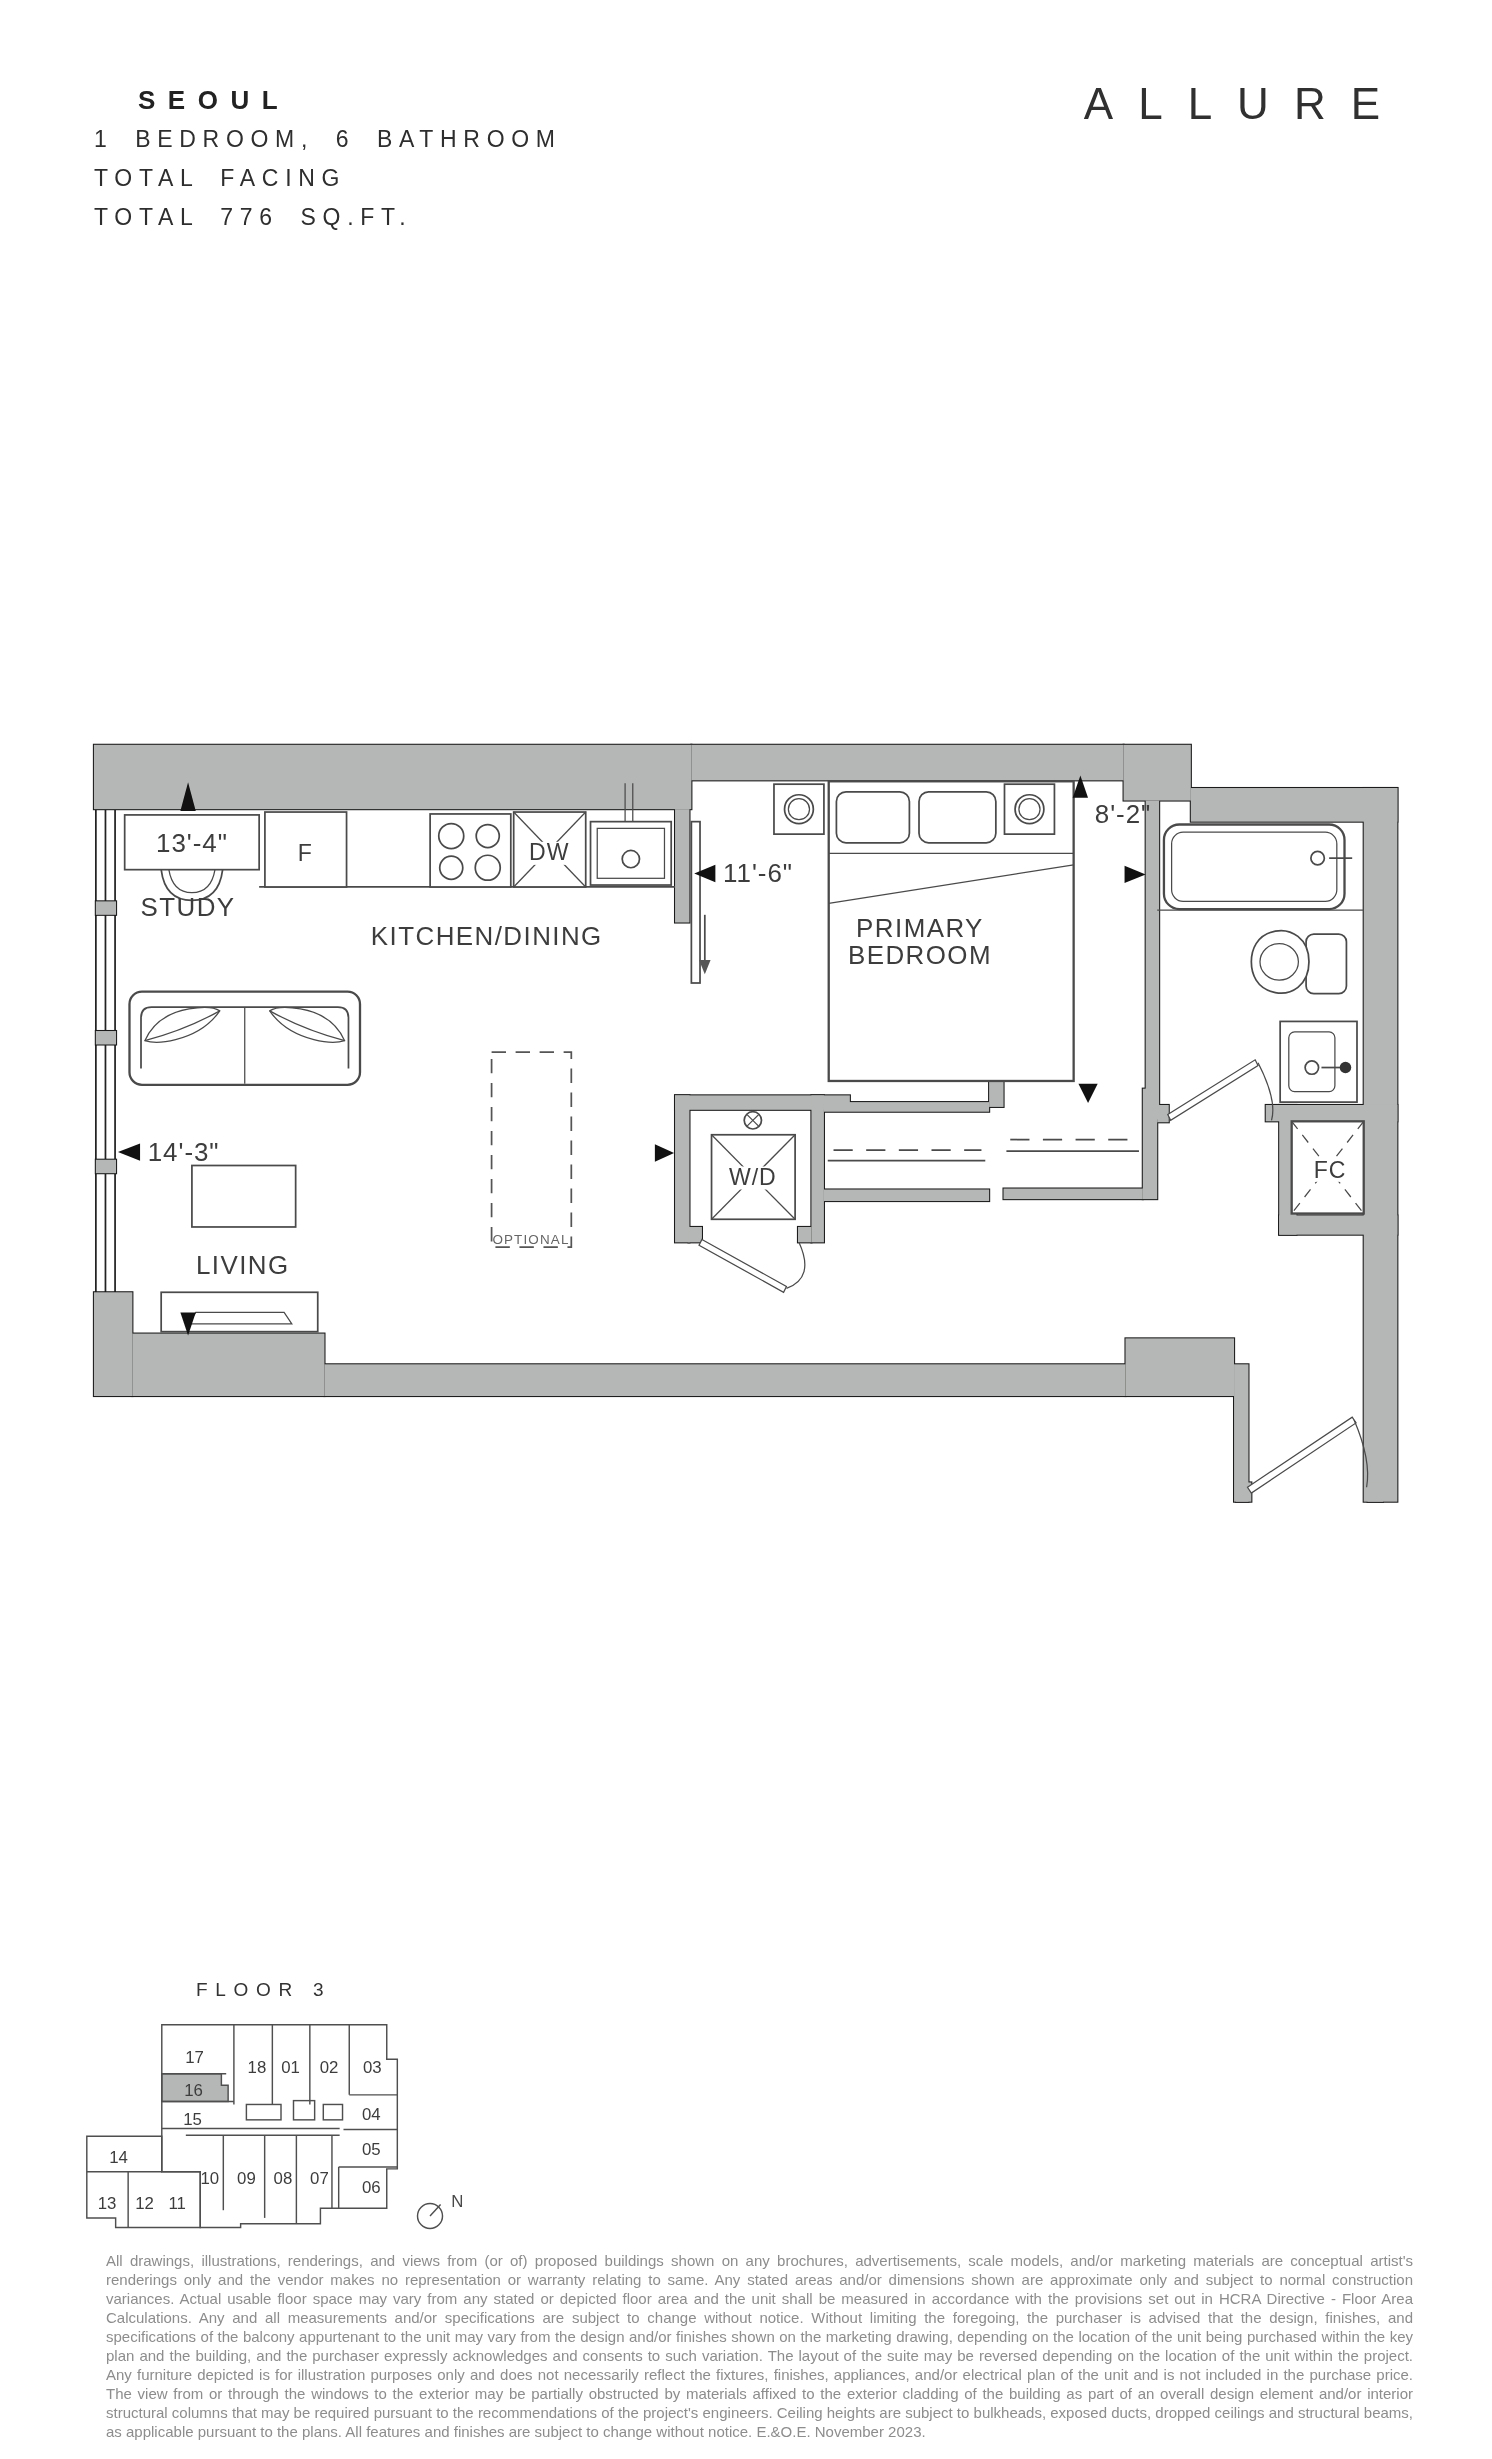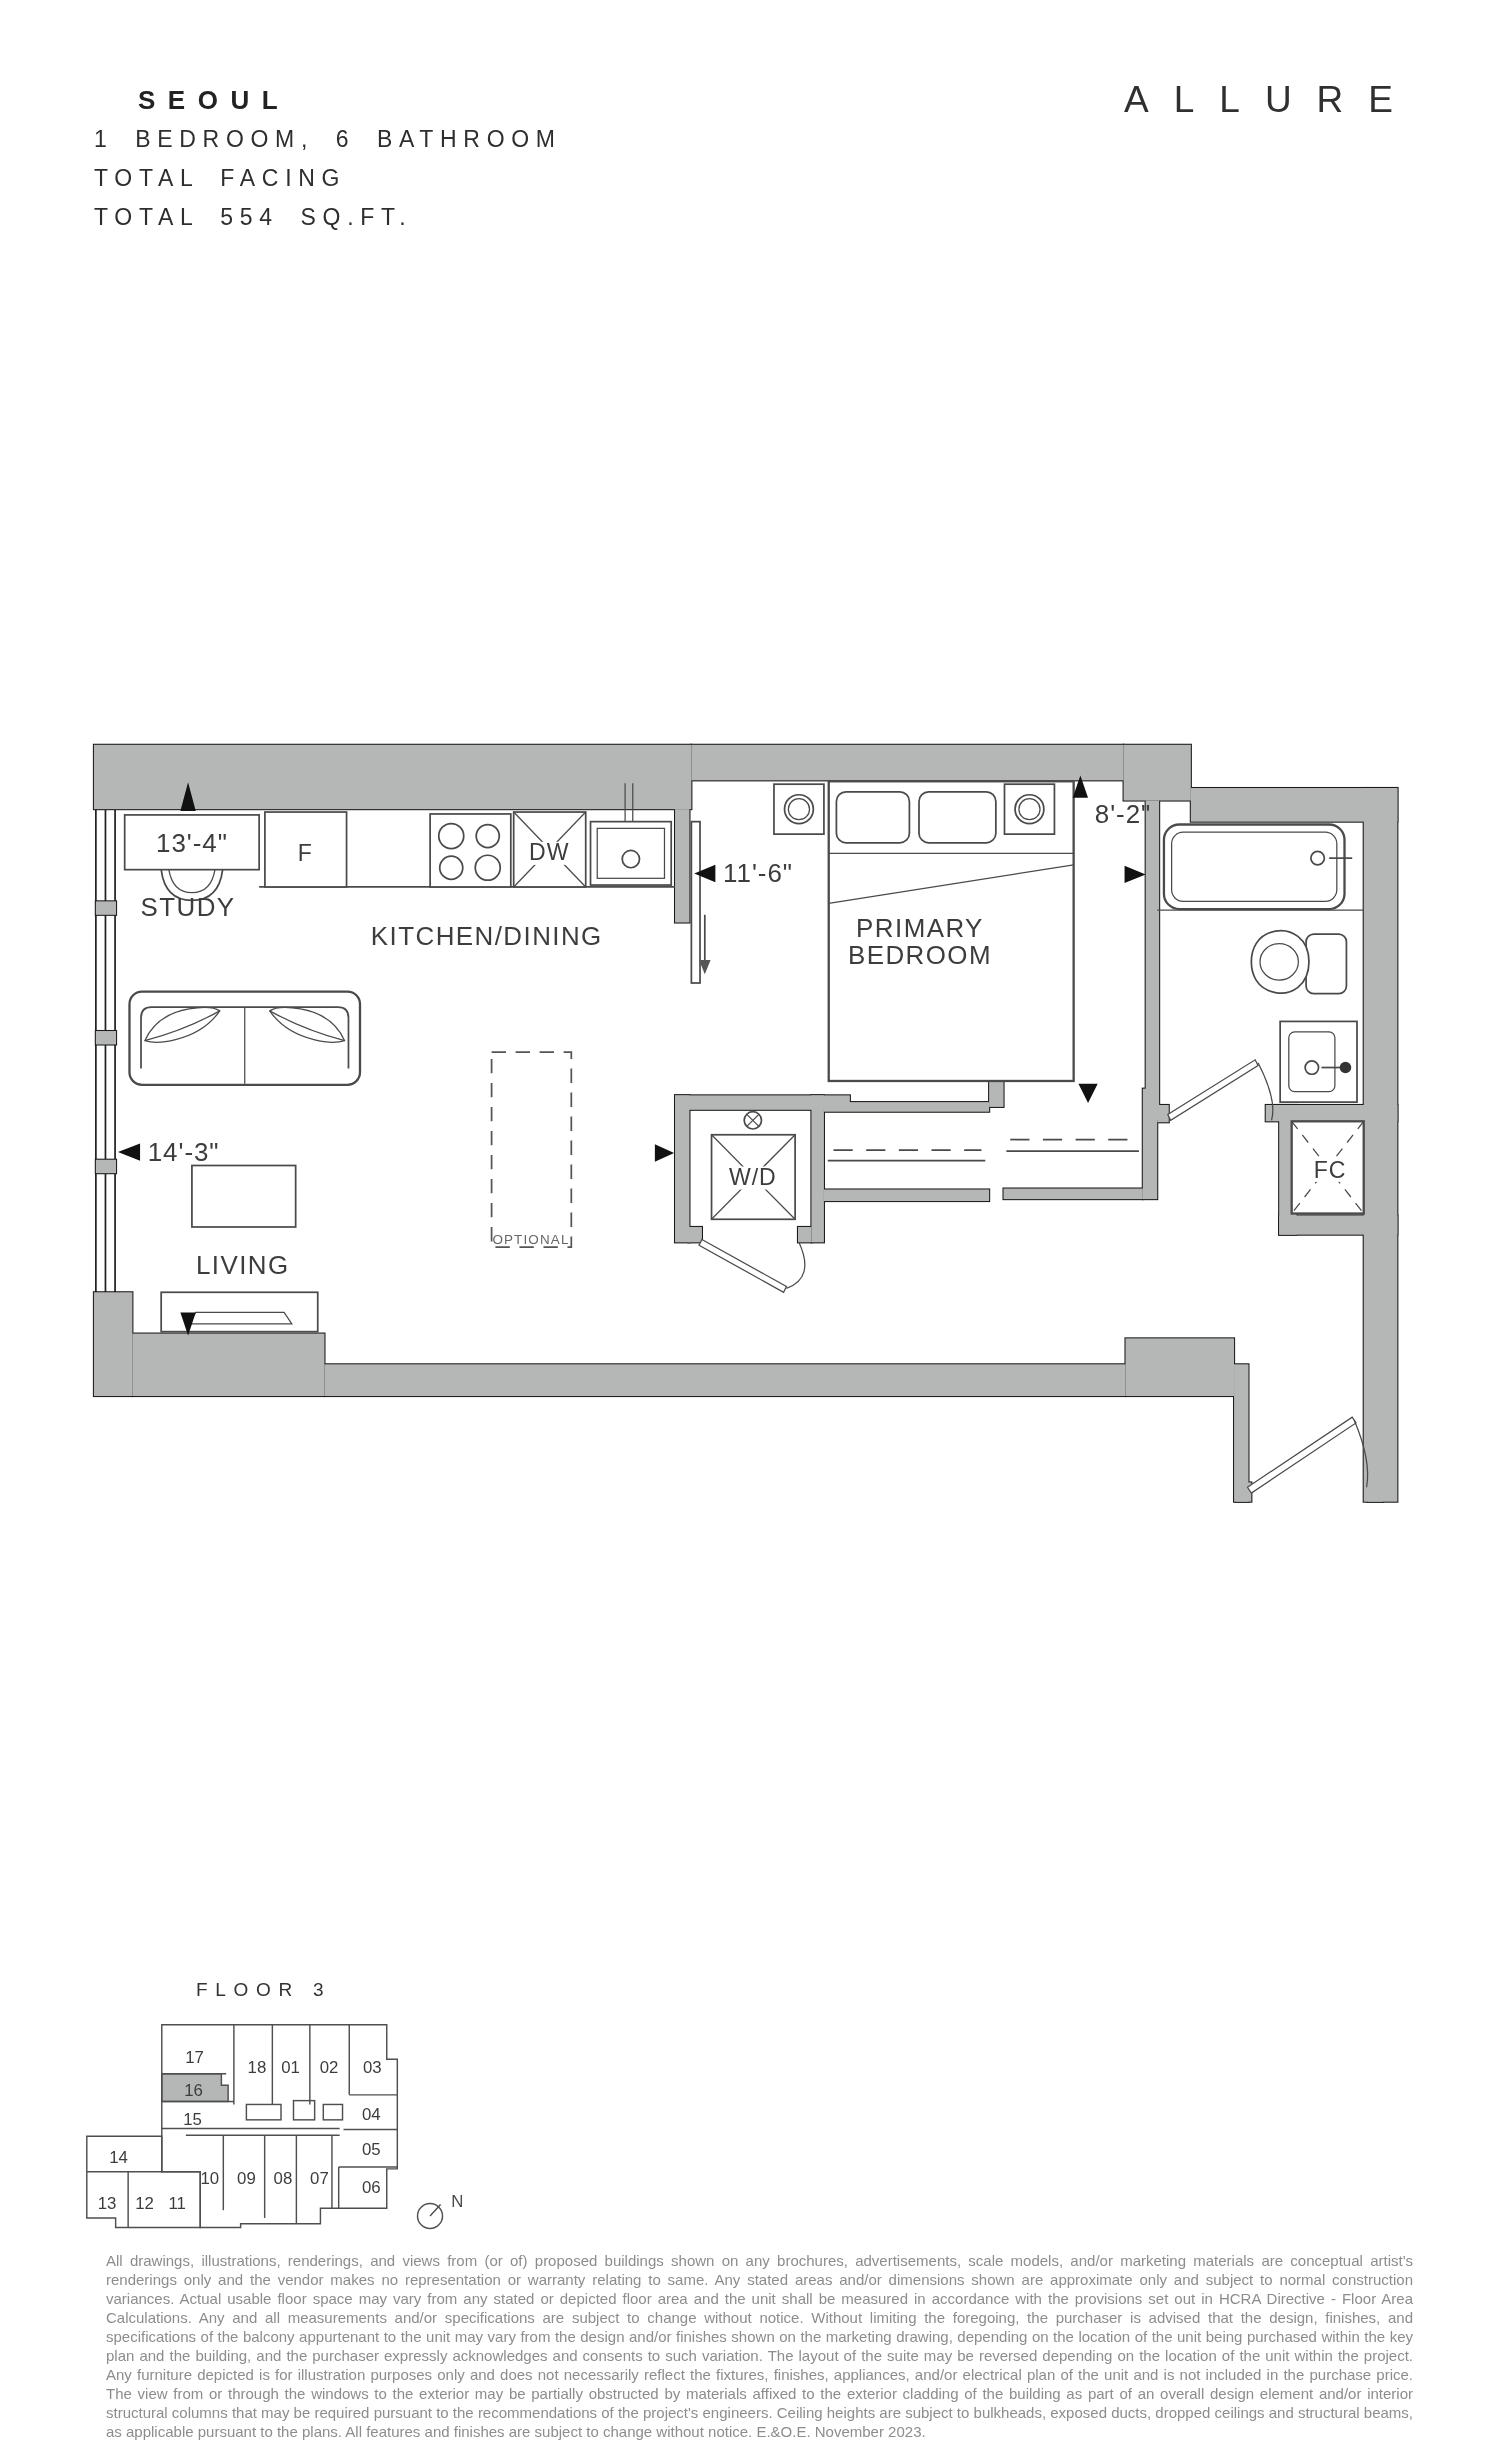--- a/index.html
+++ b/index.html
@@ -2,21 +2,21 @@
 <html><head>
 <meta charset="utf-8">
 <style>
   html,body{margin:0;padding:0;background:#ffffff;}
   .page{position:relative;width:1493px;height:2459px;background:#fff;overflow:hidden;
         font-family:"Liberation Sans","DejaVu Sans",sans-serif;}
   
   .hdr{position:absolute;left:94px;top:81px;color:#222;}
   .hdr .name{font-size:26px;font-weight:bold;letter-spacing:12.5px;height:39px;line-height:39px;margin-left:44px;}
   .hdr .spec{font-size:23px;font-weight:400;letter-spacing:6.7px;word-spacing:8.6px;height:39px;line-height:39px;color:#2e2e2e;}
-  .brand{position:absolute;top:79px;right:75px;font-size:37px;font-weight:300;letter-spacing:25px;color:#303030;}
+  .brand{position:absolute;top:79px;right:88px;font-size:44px;font-weight:300;letter-spacing:25px;color:#303030;}
   
   .plan{position:absolute;left:86px;top:740px;}
   .walls{fill:#b5b7b6;stroke:#1b1b1b;stroke-width:2.2;}
   .walls-fill{fill:#b5b7b6;stroke:none;}
   .furn{stroke:#4a4a4a;stroke-width:1.8;fill:none;}
   .furnw{stroke:#4a4a4a;stroke-width:1.8;fill:#fff;}
   .thick{stroke-width:2.4;}
   .thin{stroke-width:1.3;}
   .blk{fill:#111;stroke:none;}
   text{fill:#3d3d3d;}
@@ -35,21 +35,21 @@
 </style>
 </head>
 <body>
 
 <div class="page">
 
   <div class="hdr">
     <div class="name">SEOUL</div>
     <div class="spec">1 BEDROOM, 6 BATHROOM</div>
     <div class="spec">TOTAL FACING</div>
-    <div class="spec">TOTAL 554 SQ.FT.</div>
+    <div class="spec">TOTAL 776 SQ.FT.</div>
   </div>
   <div class="brand">ALLURE</div>
 
   <svg class="plan" width="1326" height="778" viewBox="90 770 1380 810">
     <defs>
       <g id="wshapes">
         <rect x="98" y="775" width="622" height="67"></rect>
         <rect x="720" y="775" width="450" height="37"></rect>
         <rect x="1170" y="775" width="70" height="58"></rect>
         <rect x="1240" y="820" width="215" height="35"></rect>

